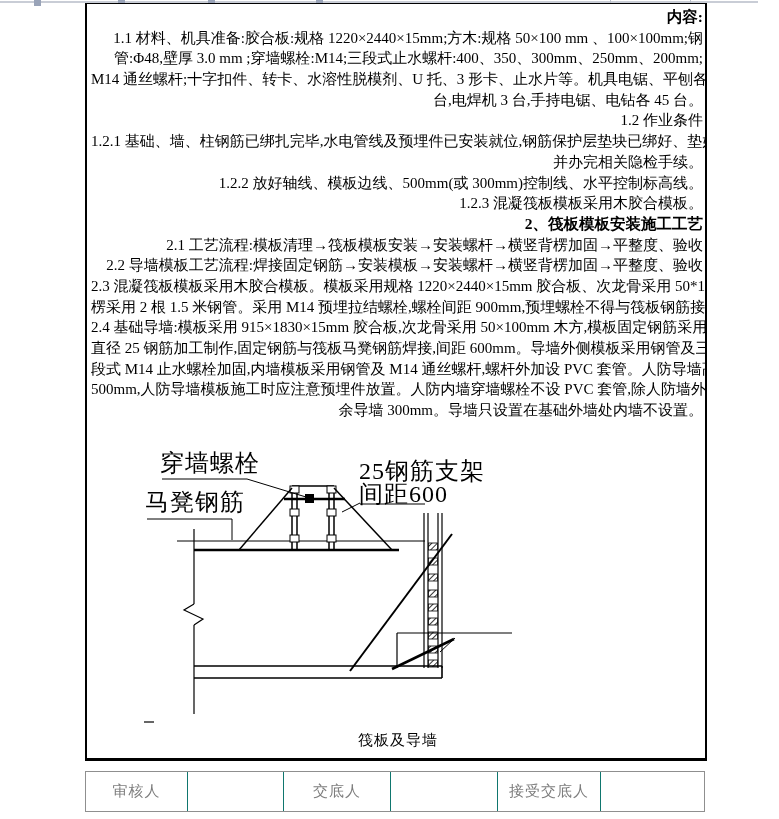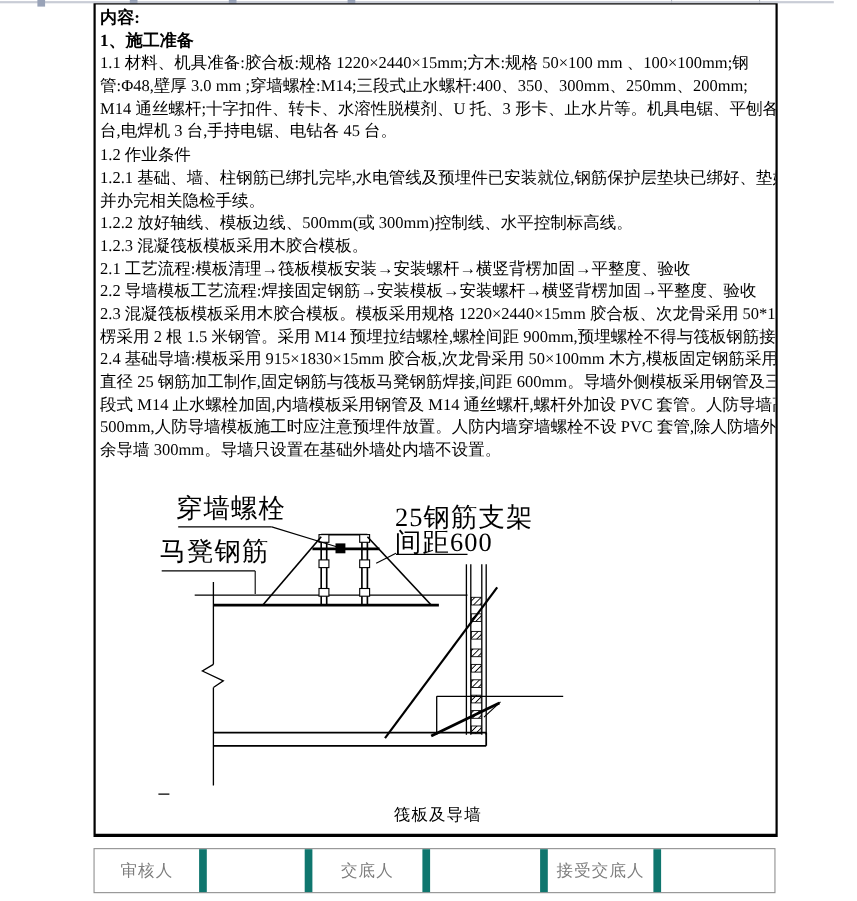--- a/index.html
+++ b/index.html
@@ -12,36 +12,36 @@
   .top-sq{position:absolute;top:0;width:7px;height:6px;background:#99a3b8;}
   .top-tick{position:absolute;top:0;width:1px;height:6px;background:#b9bec9;}
   
   .content-cell{
     position:absolute;left:85px;top:3px;width:618px;height:754px;
     border-top:1px solid #000;border-bottom:3px solid #000;
     border-left:2px solid #000;border-right:2px solid #000;
     background:#fff;overflow:hidden;
   }
   .textflow{position:absolute;left:4px;top:3px;width:612px;}
-  .line{height:20.7px;line-height:20.7px;font-size:15px;white-space:nowrap;}
+  .line{height:20.7px;line-height:20.7px;font-size:15px;white-space:nowrap;text-align:right;}
   .line.bold{font-weight:bold;font-size:15.5px;}
   
   .diagram{position:absolute;left:0px;top:442px;width:560px;height:312px;}
   .diagram svg{position:absolute;left:0;top:0;}
   .dlabel{position:absolute;font-size:24px;letter-spacing:1px;line-height:23px;white-space:nowrap;}
   .dlabel .l2{display:block;}
   .dlabel-big{line-height:27px;}
   .dcaption{position:absolute;font-size:15px;letter-spacing:1px;white-space:nowrap;}
   
   .footer-row{
     position:absolute;left:85px;top:771px;width:620px;height:41px;
     display:flex;box-sizing:border-box;border:1px solid #8f8f8f;
   }
   .fcell{
-    box-sizing:border-box;border-right:7px solid #0f766e;
+    box-sizing:border-box;border-right:1px solid #0f766e;
     display:flex;align-items:center;justify-content:center;
     font-size:15px;color:#7d7d7d;letter-spacing:1px;
   }
   .fcell:last-child{border-right:none;}
   .fc0{width:102px;} .fc1{width:96px;} .fc2{width:107px;}
   .fc3{width:107px;} .fc4{width:103px;} .fc5{flex:1;}
 </style>
 </head>
 <body>
 
@@ -50,30 +50,30 @@
 <div class="top-sq" style="left:118px"></div>
 <div class="top-sq" style="left:208px"></div>
 <div class="top-sq" style="left:316px"></div>
 <div class="top-tick" style="left:610px"></div>
 <div class="top-tick" style="left:690px"></div>
 
 <div class="content-cell">
 
   <div class="textflow">
     <div class="line bold">内容:</div>
-    <div class="line bold">1、施工准备</div>
     <div class="line">1.1 材料、机具准备:胶合板:规格 1220×2440×15mm;方木:规格 50×100 mm 、100×100mm;钢</div>
     <div class="line">管:Φ48,壁厚 3.0 mm ;穿墙螺栓:M14;三段式止水螺杆:400、350、300mm、250mm、200mm;</div>
     <div class="line">M14 通丝螺杆;十字扣件、转卡、水溶性脱模剂、U 托、3 形卡、止水片等。机具电锯、平刨各 3</div>
     <div class="line">台,电焊机 3 台,手持电锯、电钻各 45 台。</div>
     <div class="line">1.2 作业条件</div>
     <div class="line">1.2.1 基础、墙、柱钢筋已绑扎完毕,水电管线及预埋件已安装就位,钢筋保护层垫块已绑好、垫好,</div>
     <div class="line">并办完相关隐检手续。</div>
     <div class="line">1.2.2 放好轴线、模板边线、500mm(或 300mm)控制线、水平控制标高线。</div>
     <div class="line">1.2.3 混凝筏板模板采用木胶合模板。</div>
+    <div class="line bold">2、筏板模板安装施工工艺</div>
     <div class="line">2.1 工艺流程:模板清理→筏板模板安装→安装螺杆→横竖背楞加固→平整度、验收</div>
     <div class="line">2.2 导墙模板工艺流程:焊接固定钢筋→安装模板→安装螺杆→横竖背楞加固→平整度、验收</div>
     <div class="line">2.3 混凝筏板模板采用木胶合模板。模板采用规格 1220×2440×15mm 胶合板、次龙骨采用 50*100 主</div>
     <div class="line">楞采用 2 根 1.5 米钢管。采用 M14 预埋拉结螺栓,螺栓间距 900mm,预埋螺栓不得与筏板钢筋接触。</div>
     <div class="line">2.4 基础导墙:模板采用 915×1830×15mm 胶合板,次龙骨采用 50×100mm 木方,模板固定钢筋采用</div>
     <div class="line">直径 25 钢筋加工制作,固定钢筋与筏板马凳钢筋焊接,间距 600mm。导墙外侧模板采用钢管及三</div>
     <div class="line">段式 M14 止水螺栓加固,内墙模板采用钢管及 M14 通丝螺杆,螺杆外加设 PVC 套管。人防导墙高</div>
     <div class="line">500mm,人防导墙模板施工时应注意预埋件放置。人防内墙穿墙螺栓不设 PVC 套管,除人防墙外其</div>
     <div class="line">余导墙 300mm。导墙只设置在基础外墙处内墙不设置。</div>
   </div>

